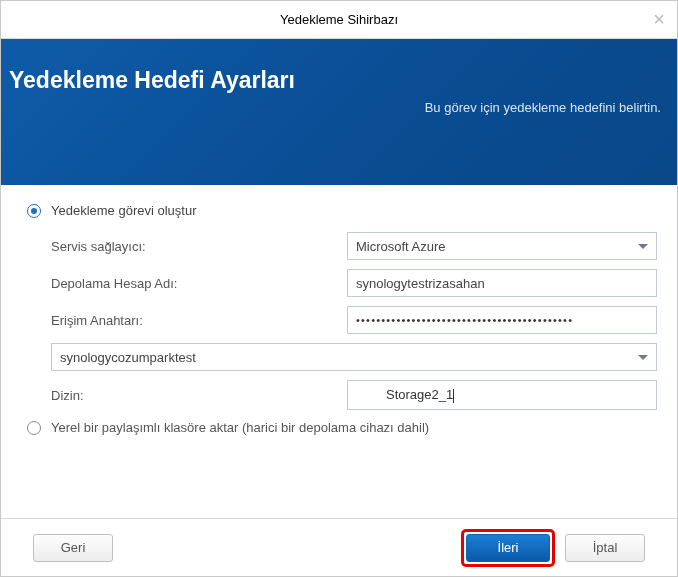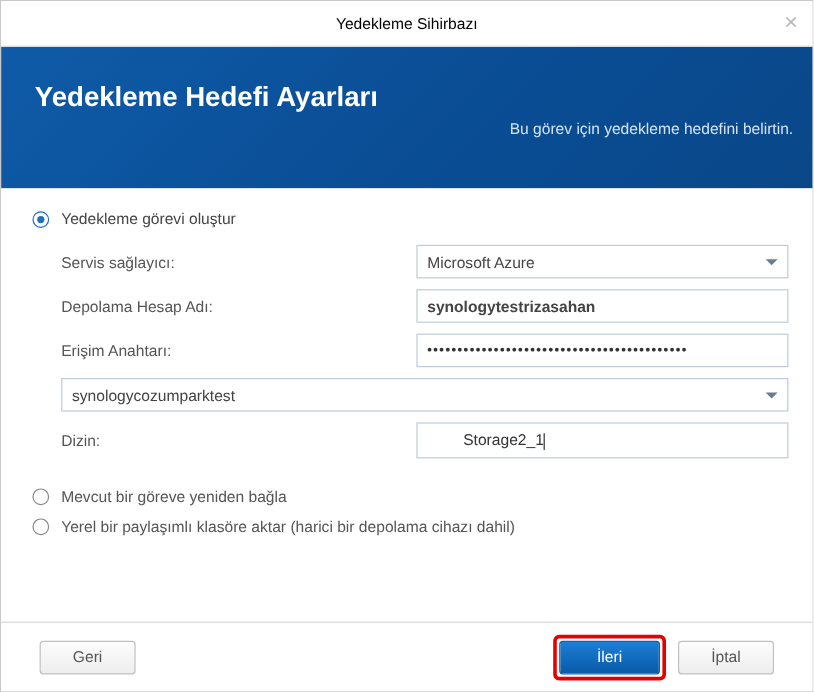--- a/index.html
+++ b/index.html
@@ -35,22 +35,22 @@
       position: absolute;
       right: 12px;
       top: 8px;
       color: #b9b9b9;
       font-size: 20px;
       cursor: pointer;
       line-height: 1;
     }
     .header-banner {
       background: linear-gradient(135deg, #0f5ba8 0%, #0a4e96 50%, #094788 100%);
-      height: 118px;
-      padding: 28px 16px 0 28px;
+      height: 146px;
+      padding: 28px 16px 0 8px;
       color: #fff;
     }
     .header-title {
       font-size: 23px;
       font-weight: bold;
       margin-bottom: 6px;
     }
     .header-sub {
       font-size: 13px;
       color: #d6e4f2;
@@ -132,21 +132,20 @@
     .select-caret {
       width: 0;
       height: 0;
       border-left: 5px solid transparent;
       border-right: 5px solid transparent;
       border-top: 5px solid #6b7c8e;
     }
     .input {
       display: block;
       outline: none;
-      font-weight: bold;
     }
     .input-password {
       letter-spacing: 1.2px;
       font-size: 11px;
       color: #333;
       line-height: 26px;
       overflow: hidden;
       white-space: nowrap;
     }
     .input-dizin-wrap {
@@ -276,24 +275,20 @@
         <div class="form-label">Dizin:</div>
         <div class="form-control">
           <div class="input-dizin-wrap">
             <span class="input-dizin">Storage2_1</span>
           </div>
         </div>
       </div>
 
     </div>
 
-    <div class="radio-row secondary">
-      <span class="radio"></span>
-      <span>Mevcut bir göreve yeniden bağla</span>
-    </div>
 
     <div class="radio-row secondary" style="margin-top:10px;">
       <span class="radio"></span>
       <span>Yerel bir paylaşımlı klasöre aktar (harici bir depolama cihazı dahil)</span>
     </div>
 
   </div>
 
   <div class="footer">
     <button class="btn">Geri</button>

